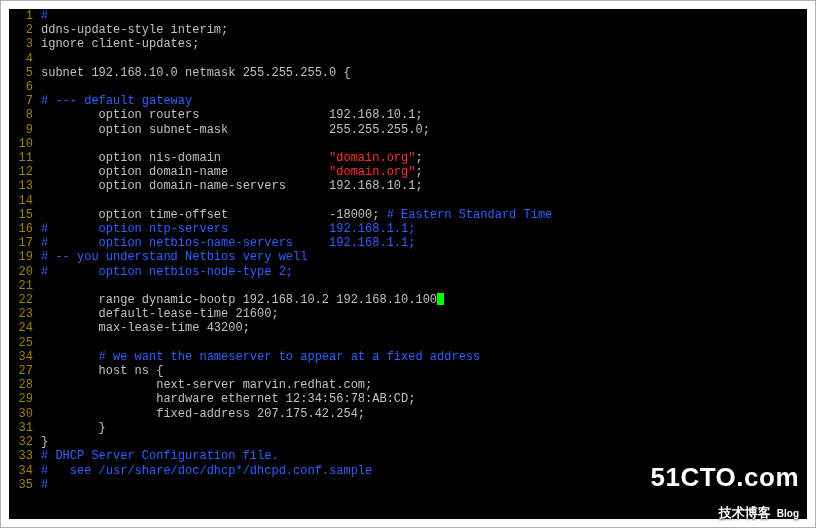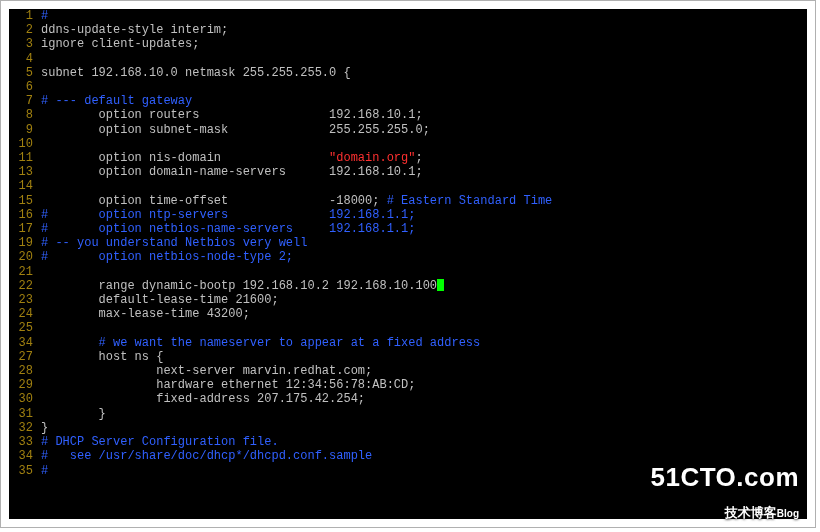--- a/index.html
+++ b/index.html
@@ -74,39 +74,41 @@
     font-weight: bold;
     letter-spacing: 0.5px;
     margin-bottom: 16px;
   }
   .wm-small {
     font-size: 13px;
     font-weight: bold;
   }
   .wm-blog {
     font-size: 10px;
+    margin-left:6px;
     vertical-align: baseline;
   }
 </style>
 </head>
 <body>
 
 <div class="outer-frame">
   <div class="terminal" id="terminal">
       <div class="line"><span class="lineno">1</span><span class="code"><span class="comment">#</span></span></div>
       <div class="line"><span class="lineno">2</span><span class="code"><span class="kw">ddns-update-style interim;</span></span></div>
       <div class="line"><span class="lineno">3</span><span class="code"><span class="kw">ignore client-updates;</span></span></div>
       <div class="line"><span class="lineno">4</span><span class="code"></span></div>
       <div class="line"><span class="lineno">5</span><span class="code"><span class="kw">subnet 192.168.10.0 netmask 255.255.255.0 {</span></span></div>
       <div class="line"><span class="lineno">6</span><span class="code"></span></div>
       <div class="line"><span class="lineno">7</span><span class="code"><span class="comment"># --- default gateway</span></span></div>
       <div class="line"><span class="lineno">8</span><span class="code"><span class="kw">        option routers                  192.168.10.1;</span></span></div>
       <div class="line"><span class="lineno">9</span><span class="code"><span class="kw">        option subnet-mask              255.255.255.0;</span></span></div>
       <div class="line"><span class="lineno">10</span><span class="code"></span></div>
       <div class="line"><span class="lineno">11</span><span class="code"><span class="kw">        option nis-domain               </span><span class="str">"domain.org"</span><span class="kw">;</span></span></div>
+      <div class="line"><span class="lineno">12</span><span class="code"><span class="kw">        option domain-name              </span><span class="str">"domain.org"</span><span class="kw">;</span></span></div>
       <div class="line"><span class="lineno">13</span><span class="code"><span class="kw">        option domain-name-servers      192.168.10.1;</span></span></div>
       <div class="line"><span class="lineno">14</span><span class="code"></span></div>
       <div class="line"><span class="lineno">15</span><span class="code"><span class="kw">        option time-offset              -18000; </span><span class="comment"># Eastern Standard Time</span></span></div>
       <div class="line"><span class="lineno">16</span><span class="code"><span class="comment">#       option ntp-servers              192.168.1.1;</span></span></div>
       <div class="line"><span class="lineno">17</span><span class="code"><span class="comment">#       option netbios-name-servers     192.168.1.1;</span></span></div>
       <div class="line"><span class="lineno">19</span><span class="code"><span class="comment"># -- you understand Netbios very well</span></span></div>
       <div class="line"><span class="lineno">20</span><span class="code"><span class="comment">#       option netbios-node-type 2;</span></span></div>
       <div class="line"><span class="lineno">21</span><span class="code"></span></div>
       <div class="line"><span class="lineno">22</span><span class="code"><span class="kw">        range dynamic-bootp 192.168.10.2 192.168.10.100</span><span class="cursor"></span></span></div>
       <div class="line"><span class="lineno">23</span><span class="code"><span class="kw">        default-lease-time 21600;</span></span></div>

